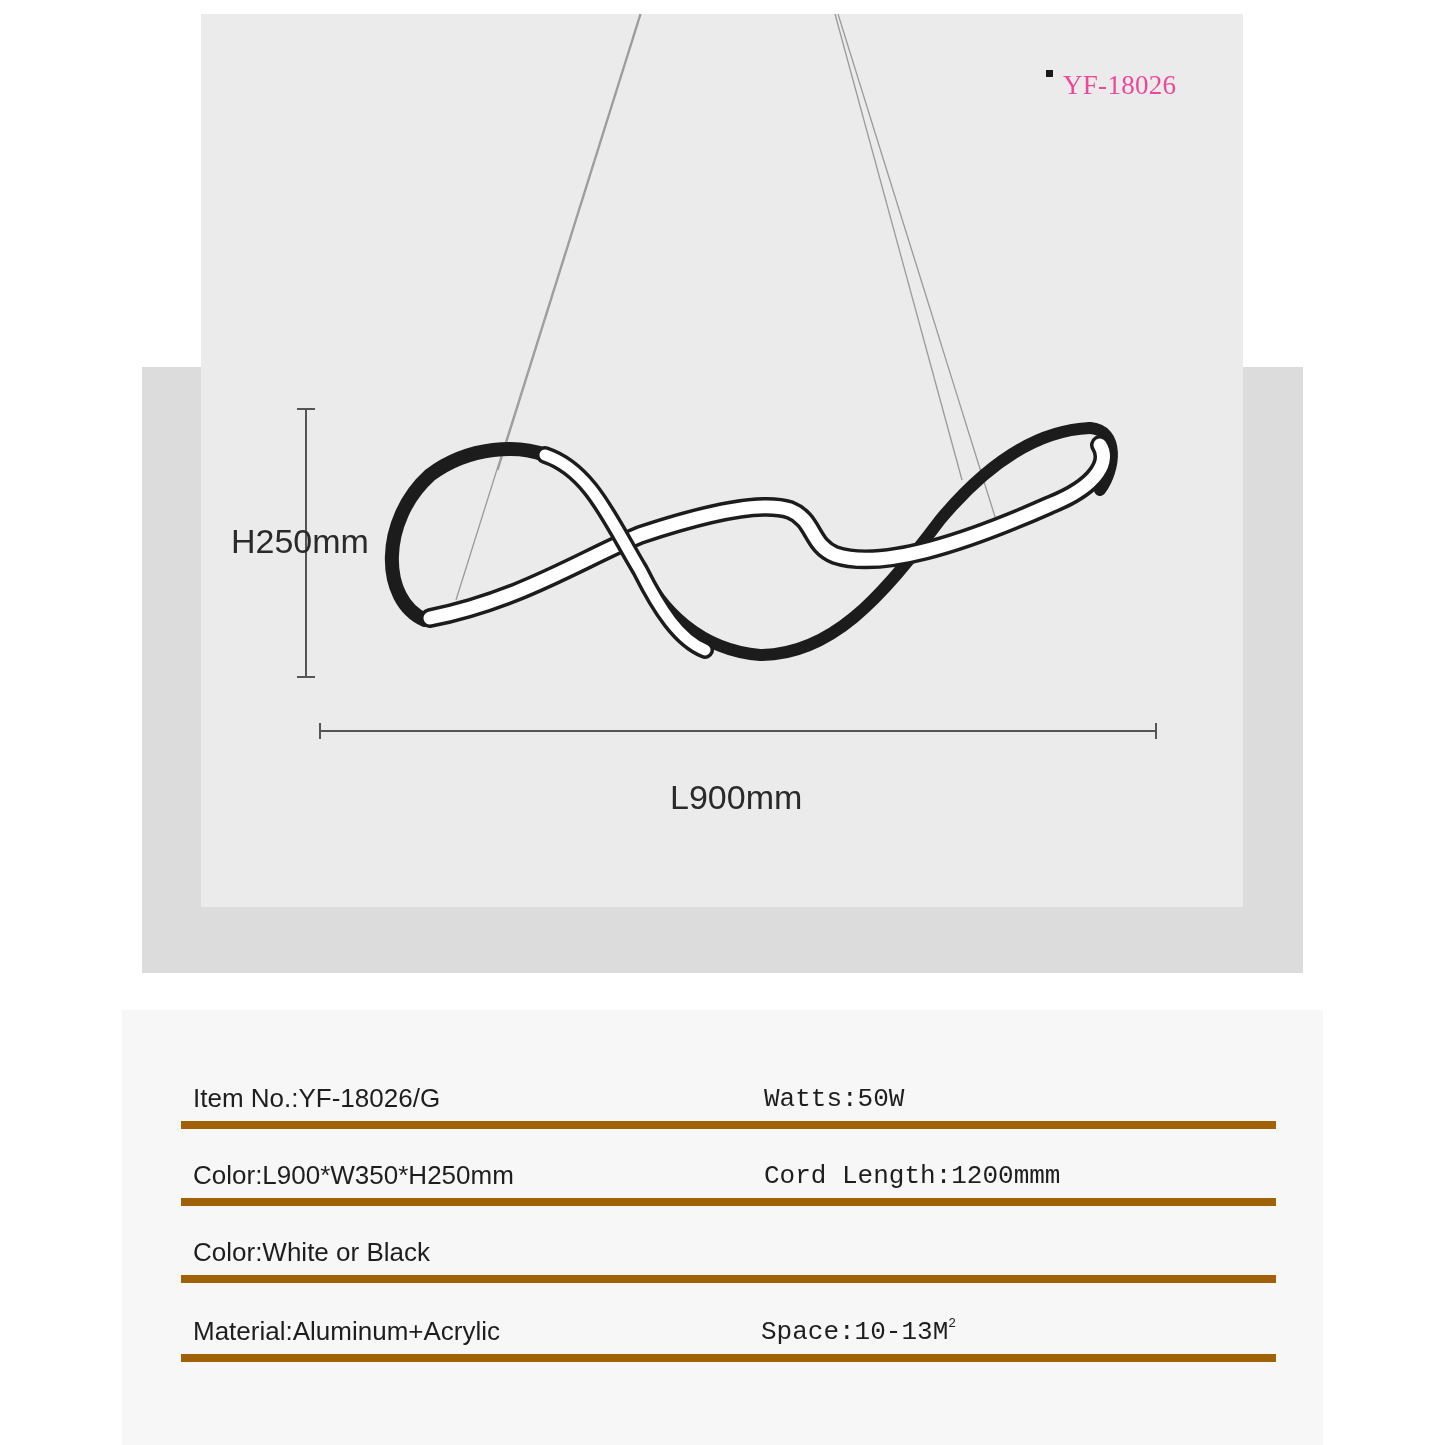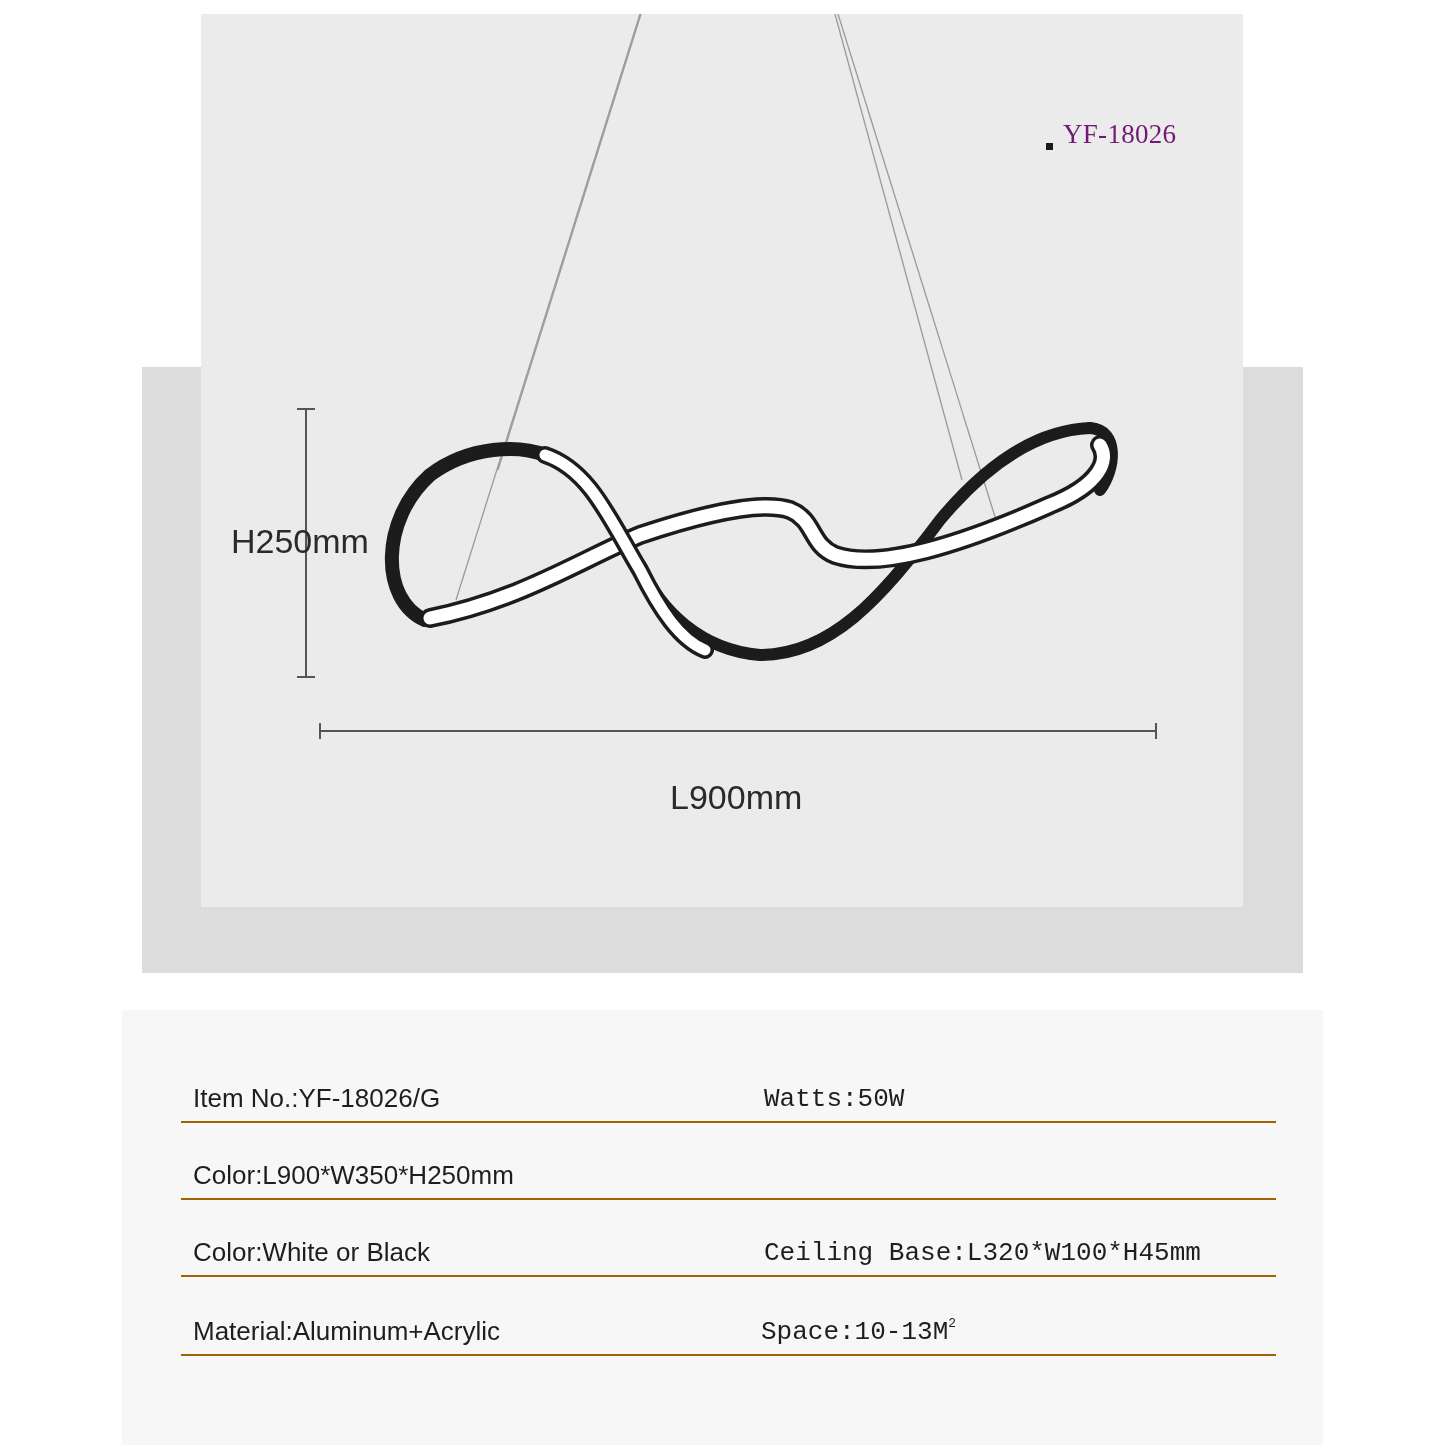--- a/index.html
+++ b/index.html
@@ -12,44 +12,44 @@
     .outer-panel {
       position: absolute; left: 142px; top: 367px; width: 1161px; height: 606px;
       background: #dcdcdc;
     }
     .inner-panel {
       position: absolute; left: 201px; top: 14px; width: 1042px; height: 893px;
       background: #ebebeb;
     }
     .model-tag {
       position: absolute; left: 1046px; top: 70px; height: 36px;
-      display: flex; align-items: flex-end; gap: 10px;
+      display: flex; align-items: flex-start; gap: 10px;
       font-family: "Liberation Serif", "DejaVu Serif", serif;
-      font-size: 27px; color: #701a75; letter-spacing: 0.3px; margin-top: 44px;
+      font-size: 27px; color: #ec4899; letter-spacing: 0.3px;
     }
     .model-tag .bullet {
       width: 7px; height: 7px; background: #1a1a1a; display: inline-block;
     }
     svg.drawing {
       position: absolute; left: 0; top: 0; width: 1445px; height: 1000px;
     }
     .dim-label {
       position: absolute; font-size: 34px; color: #2a2a2a;
       font-family: "Liberation Sans", sans-serif; white-space: nowrap;
     }
     .dim-h { left: 231px; top: 522px; }
     .dim-l { left: 670px; top: 778px; }
 
     .spec-card {
       position: absolute; left: 122px; top: 1010px; width: 1201px; height: 435px;
       background: #f7f7f7;
     }
     .spec-row {
       position: absolute; left: 181px; width: 1095px; height: 76px;
-      border-bottom: 2px solid #a16207;
+      border-bottom: 8px solid #a16207;
     }
     .spec-cell {
       position: absolute; bottom: 7px; font-size: 26px; color: #1e1e1e;
       white-space: nowrap;
     }
     .spec-cell.left { left: 12px; }
     .spec-cell.right { left: 583px; font-family: Liberation Mono, monospace; }
     .spec-cell sup { font-size: 13px; vertical-align: 12px; }
   </style>
 </head>
@@ -104,21 +104,21 @@
 <div class="dim-label dim-l">L900mm</div>
 
 <div class="spec-card"></div>
 
 <div class="spec-row" style="top:1045px;">
   <span class="spec-cell left">Item No.:YF-18026/G</span>
   <span class="spec-cell right">Watts:50W</span>
 </div>
 <div class="spec-row" style="top:1122px;">
   <span class="spec-cell left">Color:L900*W350*H250mm</span>
+  <span class="spec-cell right">Cord Length:1200mmm</span>
 </div>
 <div class="spec-row" style="top:1199px;">
   <span class="spec-cell left">Color:White or Black</span>
-  <span class="spec-cell right">Ceiling Base:L320*W100*H45mm</span>
 </div>
 <div class="spec-row" style="top:1278px;">
   <span class="spec-cell left">Material:Aluminum+Acrylic</span>
   <span class="spec-cell right" style="left:580px;"><span>Space:10-13M</span><sup>2</sup></span>
 </div>
 
 </body></html>

